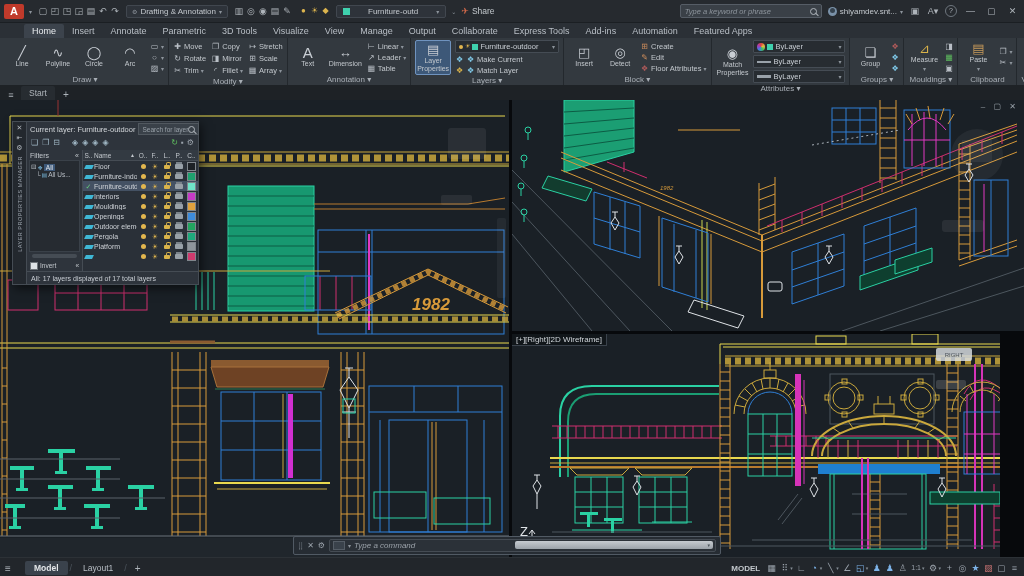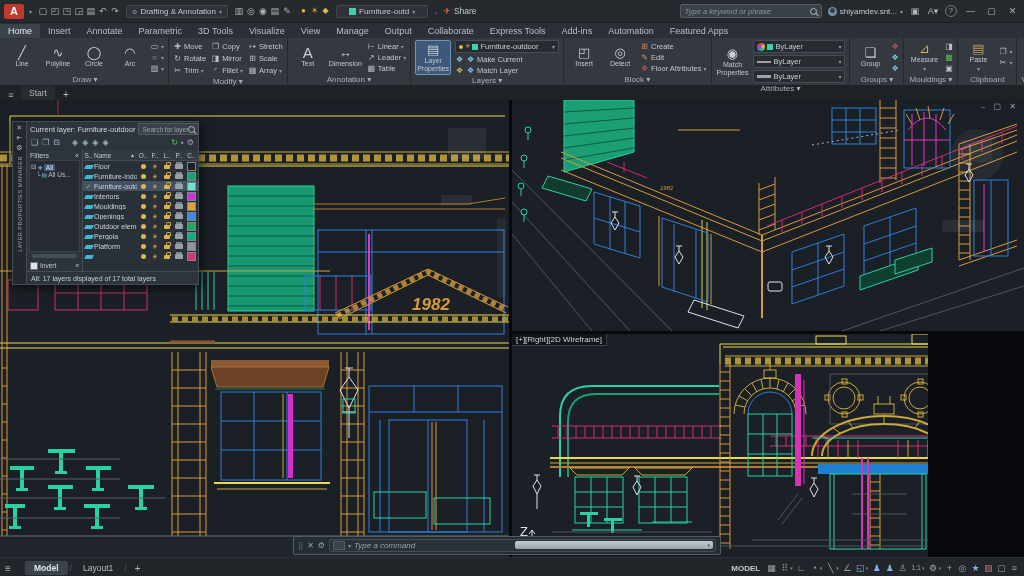--- a/index.html
+++ b/index.html
@@ -6,36 +6,36 @@
   body{width:1024px;height:576px;overflow:hidden;background:#14181d;
        font-family:"Liberation Sans",sans-serif;color:#c9ccd1;}
   
   .titlebar{height:22px;background:#262a2f;display:flex;align-items:center;padding:0 4px;gap:5px;position:relative;border-bottom:1px solid #1b1f23}
   .logo{width:20px;height:15px;background:#c03a2b;color:#fff;font-weight:bold;font-size:11px;display:flex;align-items:center;justify-content:center;border-radius:2px}
   .logo-caret{font-size:6px;color:#8d949c}
   .tbi{font-size:9px;color:#aeb4ba;width:12px;text-align:center;line-height:12px}
   .ws-combo{display:flex;align-items:center;gap:3px;background:#2e333a;border:1px solid #41474f;font-size:8px;padding:1px 5px;color:#c3c8cd;border-radius:2px}
   .gold{color:#dcb44e}
   .state-ico{font-size:8px;width:11px;text-align:center}
-  .layer-pill{display:flex;align-items:center;gap:3px;background:#2e333a;border:1px solid #41474f;font-size:8px;padding:1px 12px;color:#c3c8cd;border-radius:2px}
+  .layer-pill{display:flex;align-items:center;gap:18px;background:#2e333a;border:1px solid #41474f;font-size:8px;padding:1px 6px;color:#c3c8cd;border-radius:2px}
   .swatch-sm{width:7px;height:7px;background:#3fd1ae;display:inline-block}
   .share{display:flex;align-items:center;gap:3px;font-size:8.5px;color:#c3c8cd}
   .share .pl{color:#d2694a;font-size:9px}
   .tb-title{position:absolute;left:505px;transform:translateX(-50%);font-size:9.5px;color:#d5d9dd;white-space:nowrap}
   .tb-right{margin-left:auto;display:flex;align-items:center;gap:6px}
   .search-pill{width:132px;height:12px;background:#3a4047;border:1px solid #565d66;border-radius:2px;display:flex;align-items:center;padding:0 4px;font-size:7.5px;font-style:italic;color:#8d949c;justify-content:space-between}
   .mag{width:5px;height:5px;border:1px solid #aeb4ba;border-radius:50%;position:relative;display:inline-block}
   .mag::after{content:"";position:absolute;width:4px;height:1px;background:#aeb4ba;transform:rotate(45deg);right:-3px;bottom:-1px}
   .userbox{display:flex;align-items:center;gap:3px;font-size:8px;color:#c3c8cd}
   .avatar{width:9px;height:9px;border-radius:50%;background:#7a91a8;position:relative;overflow:hidden}
   .avatar::after{content:"";position:absolute;left:2px;top:1px;width:5px;height:5px;border-radius:50%;background:#36434f}
   .winbtn{width:15px;text-align:center;font-size:9px;color:#aeb4ba}
   .cv{font-size:6px;color:#8d949c}
   
-  .ribbon-tabs{height:15px;background:#2b3036;display:flex;align-items:flex-end;padding-left:0}
+  .ribbon-tabs{height:15px;background:#2b3036;display:flex;align-items:flex-end;padding-left:24px}
   .rtab{font-size:9px;padding:2px 8px;color:#b9bfc6;white-space:nowrap}
   .rtab.active{background:#3c434c;color:#e8ebee;border-radius:2px 2px 0 0}
   
   .ribbon{height:47px;background:#33393f;display:flex;align-items:stretch;padding:0 2px}
   .rpanel{display:flex;flex-direction:column;border-right:1px solid #23282d;padding:2px 4px 0}
   .rp-body{flex:1;display:flex;gap:4px;align-items:stretch}
   .rp-label{height:11px;font-size:8px;color:#a9afb6;text-align:center;line-height:11px;white-space:nowrap}
   .bigbtn{display:flex;flex-direction:column;align-items:center;justify-content:center;min-width:30px;gap:1px;padding:0 1px}
   .bigbtn .ic{font-size:13px;color:#c9ced4;line-height:13px}
   .bigbtn .lb{font-size:7px;color:#c3c8cd;text-align:center;line-height:7.5px;white-space:normal;max-width:40px}
@@ -53,21 +53,21 @@
   .ft-menu{width:16px;text-align:center;font-size:9px;color:#aeb4ba}
   .ftab{font-size:8.5px;padding:2px 8px;background:#272c31;color:#aeb4ba;border-radius:2px 2px 0 0;white-space:nowrap}
   .ftab.active{background:#3a4049;color:#dfe3e7;display:flex;gap:6px;align-items:center}
   .ft-x{font-size:7px;color:#98a0a8}
   .ft-plus{font-size:10px;color:#aeb4ba;padding:0 6px}
   
   .workarea{position:relative;height:457px;background:#07090c}
   .vp{position:absolute;background:#1a2026;overflow:hidden}
   .vp-left{left:0;top:0;width:509px;height:457px;border-right:3px solid #07090c}
   .vp-rt{left:512px;top:0;width:512px;height:231px;border-bottom:3px solid #07090c}
-  .vp-rb{left:512px;top:234px;width:416px;height:223px}
+  .vp-rb{left:512px;top:234px;width:488px;height:223px}
   .vp-label{position:absolute;left:0;top:0;font-size:8px;color:#cfd4d9;background:rgba(16,20,25,.88);padding:1px 4px;border:1px solid #3a424b;border-top:none;border-left:none;z-index:5}
   .vp-winctl{position:absolute;right:5px;top:2px;font-size:8px;color:#98a0a8;letter-spacing:3px;z-index:5}
   
   .palette{position:absolute;left:12px;top:21px;width:187px;height:164px;display:flex;z-index:40;box-shadow:2px 3px 10px rgba(0,0,0,.6)}
   .pal-rail{width:13px;background:#23282e;border:1px solid #454c54;border-right:none;display:flex;flex-direction:column;align-items:center;padding:2px 0;gap:3px}
   .pr-btn{font-size:7px;color:#aeb4ba;line-height:7px}
   .pr-title{writing-mode:vertical-rl;transform:rotate(180deg);font-size:5.5px;letter-spacing:.5px;color:#9aa2ab;margin-top:2px;white-space:nowrap}
   .pal-main{flex:1;background:#2e343c;border:1px solid #454c54;display:flex;flex-direction:column;min-width:0}
   .pal-head{height:14px;display:flex;align-items:center;padding:0 3px;gap:3px;font-size:7.5px;color:#d2d6da;white-space:nowrap}
   .pal-search{margin-left:auto;width:68px;height:10px;background:#3a4149;border:1px solid #51585f;display:flex;align-items:center;font-size:6.5px;color:#98a0a8;padding:0 3px;justify-content:space-between}

